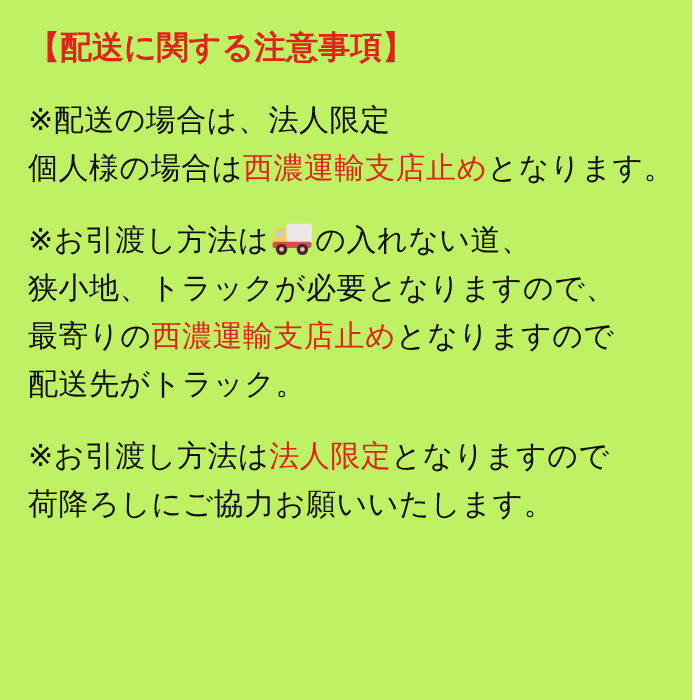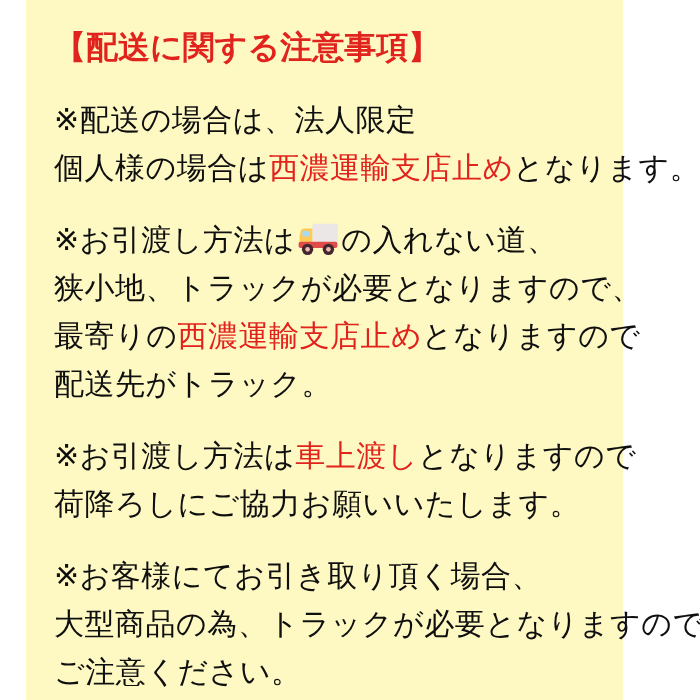--- a/index.html
+++ b/index.html
@@ -8,25 +8,24 @@
     background: #ffffff;
   }
   body {
     width: 700px;
     height: 700px;
     overflow: hidden;
     font-family: "Liberation Sans", "DejaVu Sans", sans-serif;
   }
   .page {
     box-sizing: border-box;
-    width: 597px;
+    width: 692px;
     height: 700px;
     padding: 24px 12px 0 28px;
-    background: #fef9c3;
-    margin-left: 26px;
+    background: #bef264;
   }
   .title {
     margin: 0 0 26px 0;
     font-size: 32px;
     line-height: 46px;
     font-weight: 800;
     color: #e1231d;
     letter-spacing: 0px;
     white-space: nowrap;
   }
@@ -73,23 +72,18 @@
           <circle cx="11" cy="31" r="2.4" fill="#f0b9b0"></circle>
           <circle cx="33" cy="31" r="6" fill="#46262e"></circle>
           <circle cx="33" cy="31" r="2.4" fill="#f0b9b0"></circle>
         </svg><span>の入れない道、</span></span>
     <span class="line"><span>狭小地、トラックが必要となりますので、</span></span>
     <span class="line"><span>最寄りの</span><span class="red-text">西濃運輸支店止め</span><span>となりますので</span></span>
     <span class="line"><span>配送先がトラック。</span></span>
   </div>
 
   <div class="para">
-    <span class="line"><span>※お引渡し方法は</span><span class="red-text">車上渡し</span><span>となりますので</span></span>
+    <span class="line"><span>※お引渡し方法は</span><span class="red-text">法人限定</span><span>となりますので</span></span>
     <span class="line"><span>荷降ろしにご協力お願いいたします。</span></span>
   </div>
 
-  <div class="para">
-    <span class="line"><span>※お客様にてお引き取り頂く場合、</span></span>
-    <span class="line"><span>大型商品の為、トラックが必要となりますので</span></span>
-    <span class="line"><span>ご注意ください。</span></span>
-  </div>
 
 </div>
 
 </body></html>

